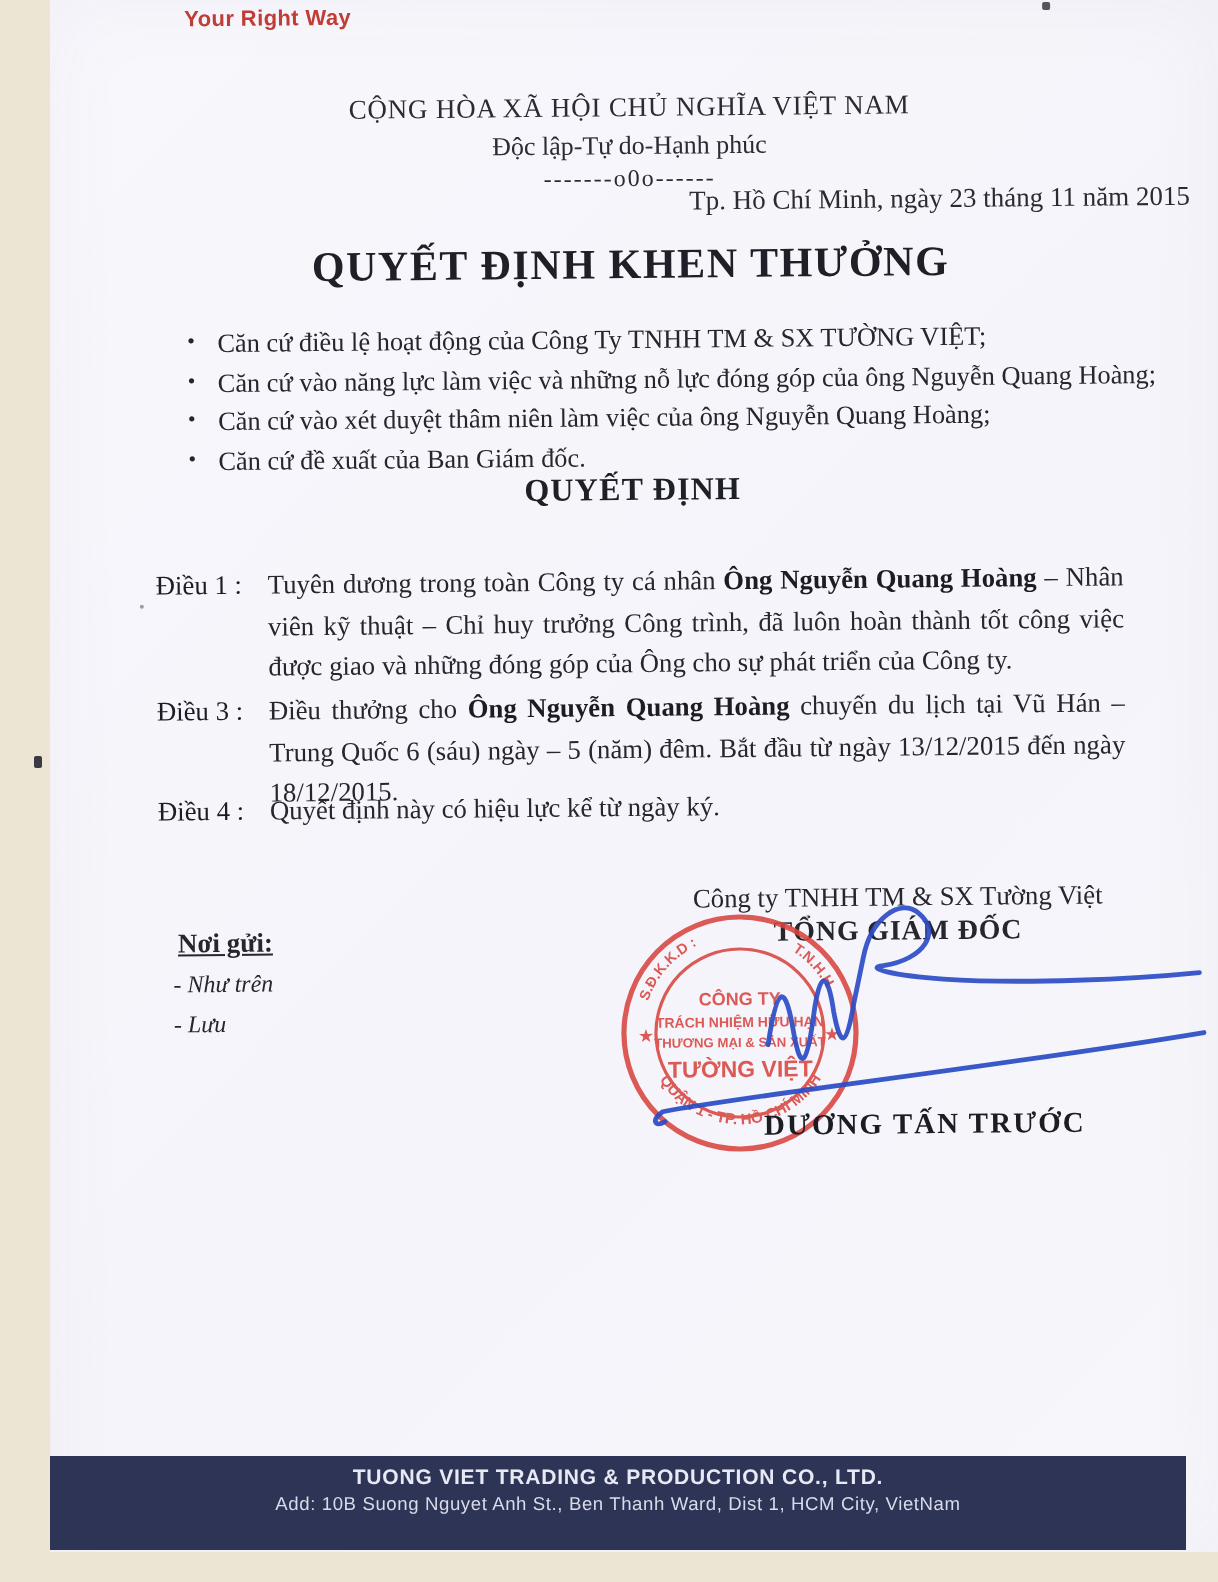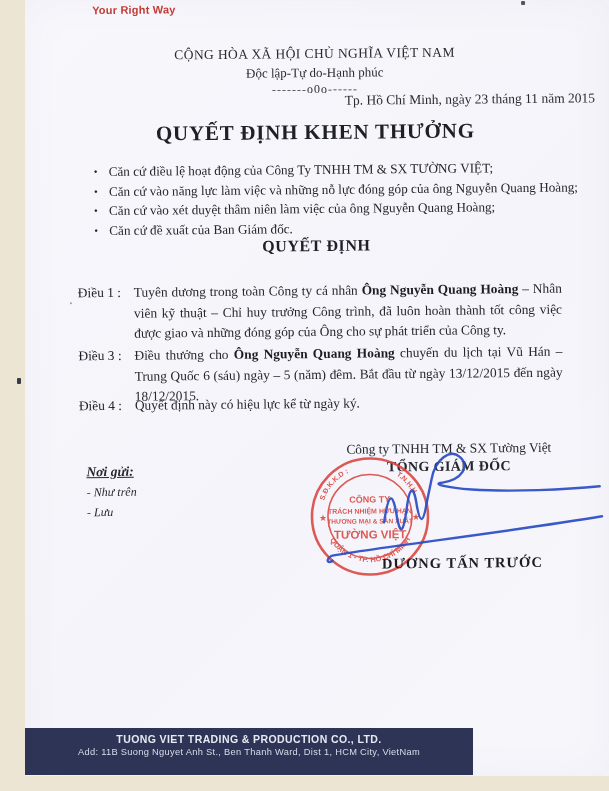--- a/index.html
+++ b/index.html
@@ -36,33 +36,33 @@
     font-size:16px;font-weight:bold;letter-spacing:.6px;color:#1f1f28;
   }
   .article{position:absolute;left:53px;width:484px;font-size:13.4px;line-height:20.5px;
     color:#26262e;text-align:justify;padding-left:56px;box-sizing:border-box;}
   .article .art-label{position:absolute;left:0;top:0;font-weight:normal;color:#1c1c24;}
   .article .bold-name{font-weight:bold;color:#1c1c24;}
   .art-1{top:281px;}
   .art-2{top:344px;}
   .art-3{top:394px;text-align:left;}
   .recipients{position:absolute;left:60px;top:462px;color:#26262e;}
-  .recipients .rec-head{font-weight:bold;font-style:italic;text-decoration:underline;font-size:13.5px;}
+  .recipients .rec-head{font-weight:bold;text-decoration:underline;font-size:13.5px;text-align:right;}
   .recipients .rec-item{font-style:italic;font-size:12px;margin-top:5px;}
   .sign-block{position:absolute;left:305px;top:442px;width:235px;text-align:center;color:#26262e;}
   .sign-company{font-size:13.4px;}
   .sign-title{font-size:14px;font-weight:bold;margin-top:2px;letter-spacing:.4px;}
   .signer-name{
     position:absolute;left:330px;top:556px;width:210px;text-align:center;
     font-size:14.5px;font-weight:bold;letter-spacing:1px;color:#1c1c24;
   }
   .stamp{position:absolute;left:282px;top:456px;width:122px;height:122px;opacity:.88;}
   .sig-overlay{position:absolute;left:0;top:0;width:584px;height:776px;pointer-events:none;}
   .footer-bar{
-    position:absolute;left:0;top:728px;width:448px;height:47px;
+    position:absolute;left:0;top:728px;width:568px;height:47px;
     background:#2e3455;color:#e7eaf4;text-align:center;
     font-family:"Liberation Sans",sans-serif;
   }
   .footer-company{font-size:10.5px;font-weight:bold;letter-spacing:.4px;padding-top:5px;}
   .footer-line{font-size:9.3px;letter-spacing:.3px;margin-top:1.5px;color:#d8dcea;}
   .speck{position:absolute;background:#55555f;border-radius:1px;}
   .sp1{left:499px;top:3px;width:4px;height:4px;}
   .sp2{left:-8px;top:380px;width:4px;height:6px;background:#3a3a44;}
   .sp3{left:45px;top:300px;width:2px;height:2px;background:#9a9aa8;}
 </style>
@@ -160,17 +160,17 @@
         <path d="M 357,523 C 362,492 366,492 370,518 C 373,535 376,536 380,508 C 383,487 387,485 390,507 C 393,524 396,526 400,503 L 405,480 C 409,460 424,450 433,458 C 444,467 436,481 415,484 C 405,485 420,489 445,491 C 485,494 540,492 573,489"></path>
         <path d="M 305,561 C 300,564 298,560 304,556 C 340,549 480,534 575,519"></path>
       </g>
     </svg>
 
     <div class="signer-name">DƯƠNG TẤN TRƯỚC</div>
   </div>
 
   <div class="footer-bar">
     <div class="footer-company">TUONG VIET TRADING &amp; PRODUCTION CO., LTD.</div>
-    <div class="footer-line">Add: 11B Suong Nguyet Anh St., Ben Thanh Ward, Dist 1, HCM City, VietNam</div>
+    <div class="footer-line">Add: 10B Suong Nguyet Anh St., Ben Thanh Ward, Dist 1, HCM City, VietNam</div>
   </div>
 </div>
 
 <div class="speck sp2" style="left:17px;top:378px;"></div>
 
 </body></html>

